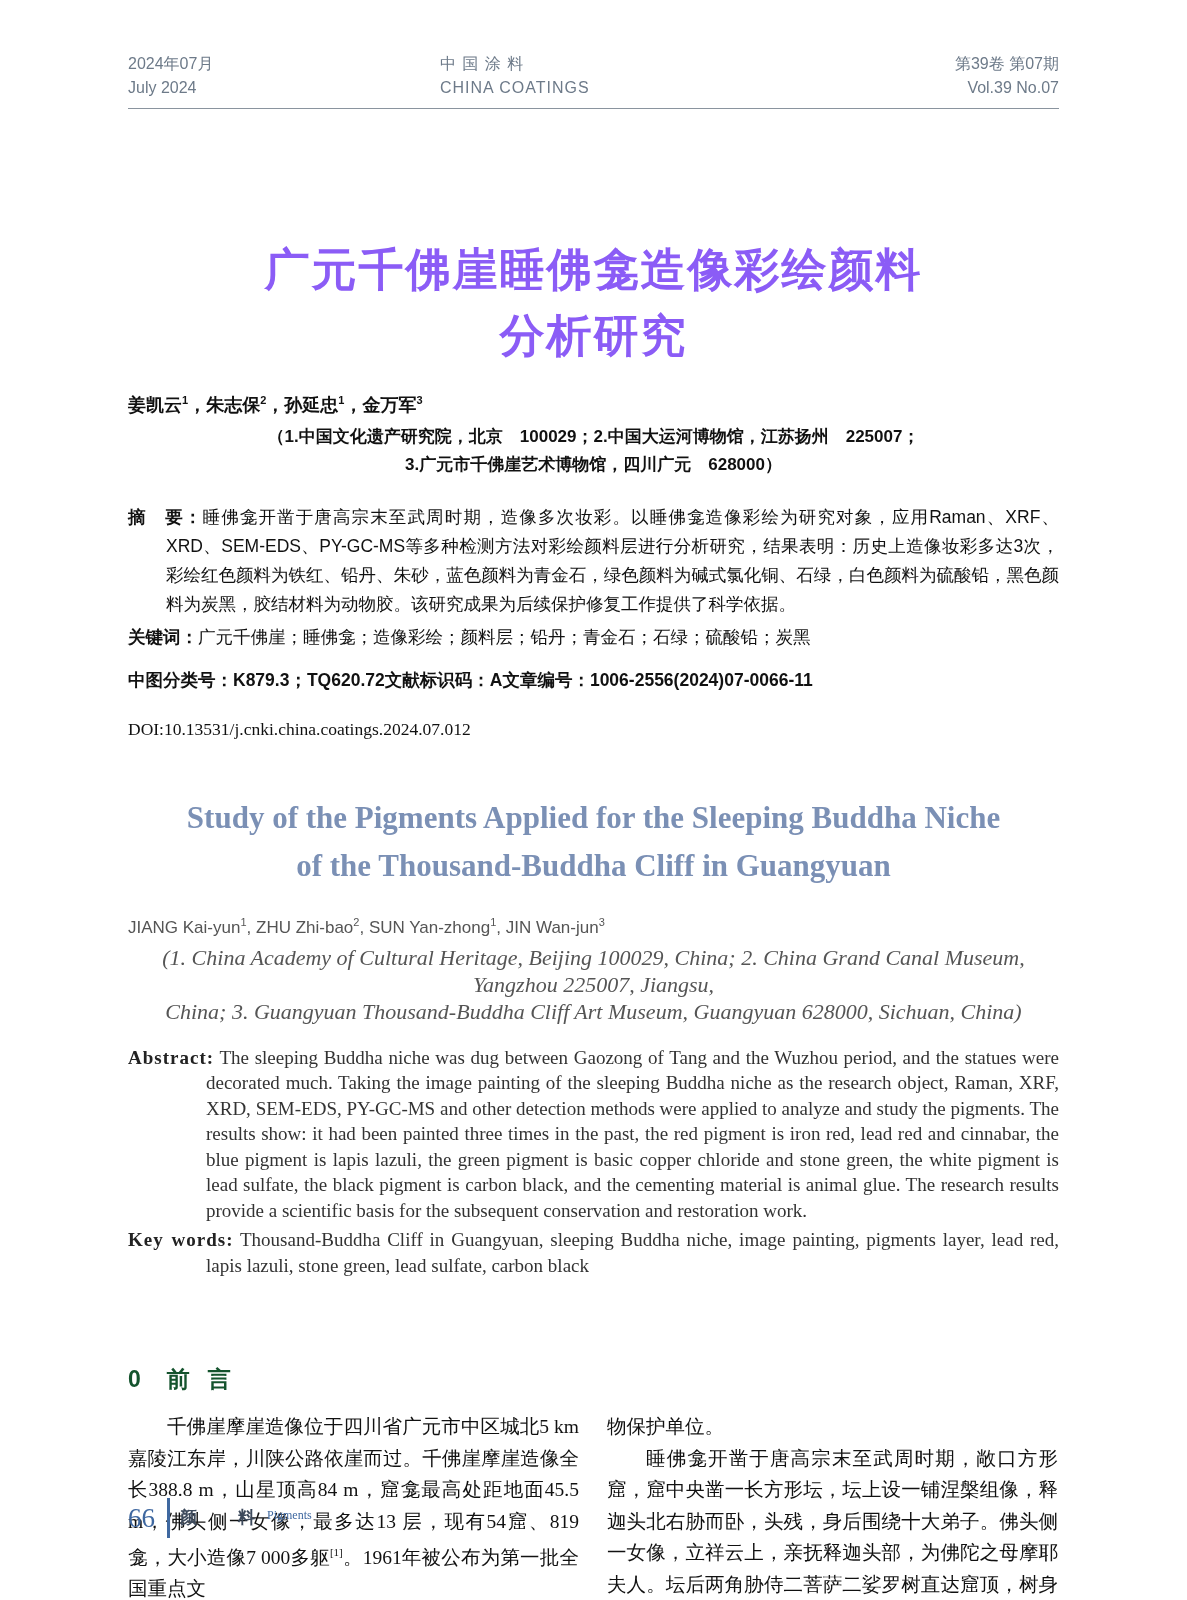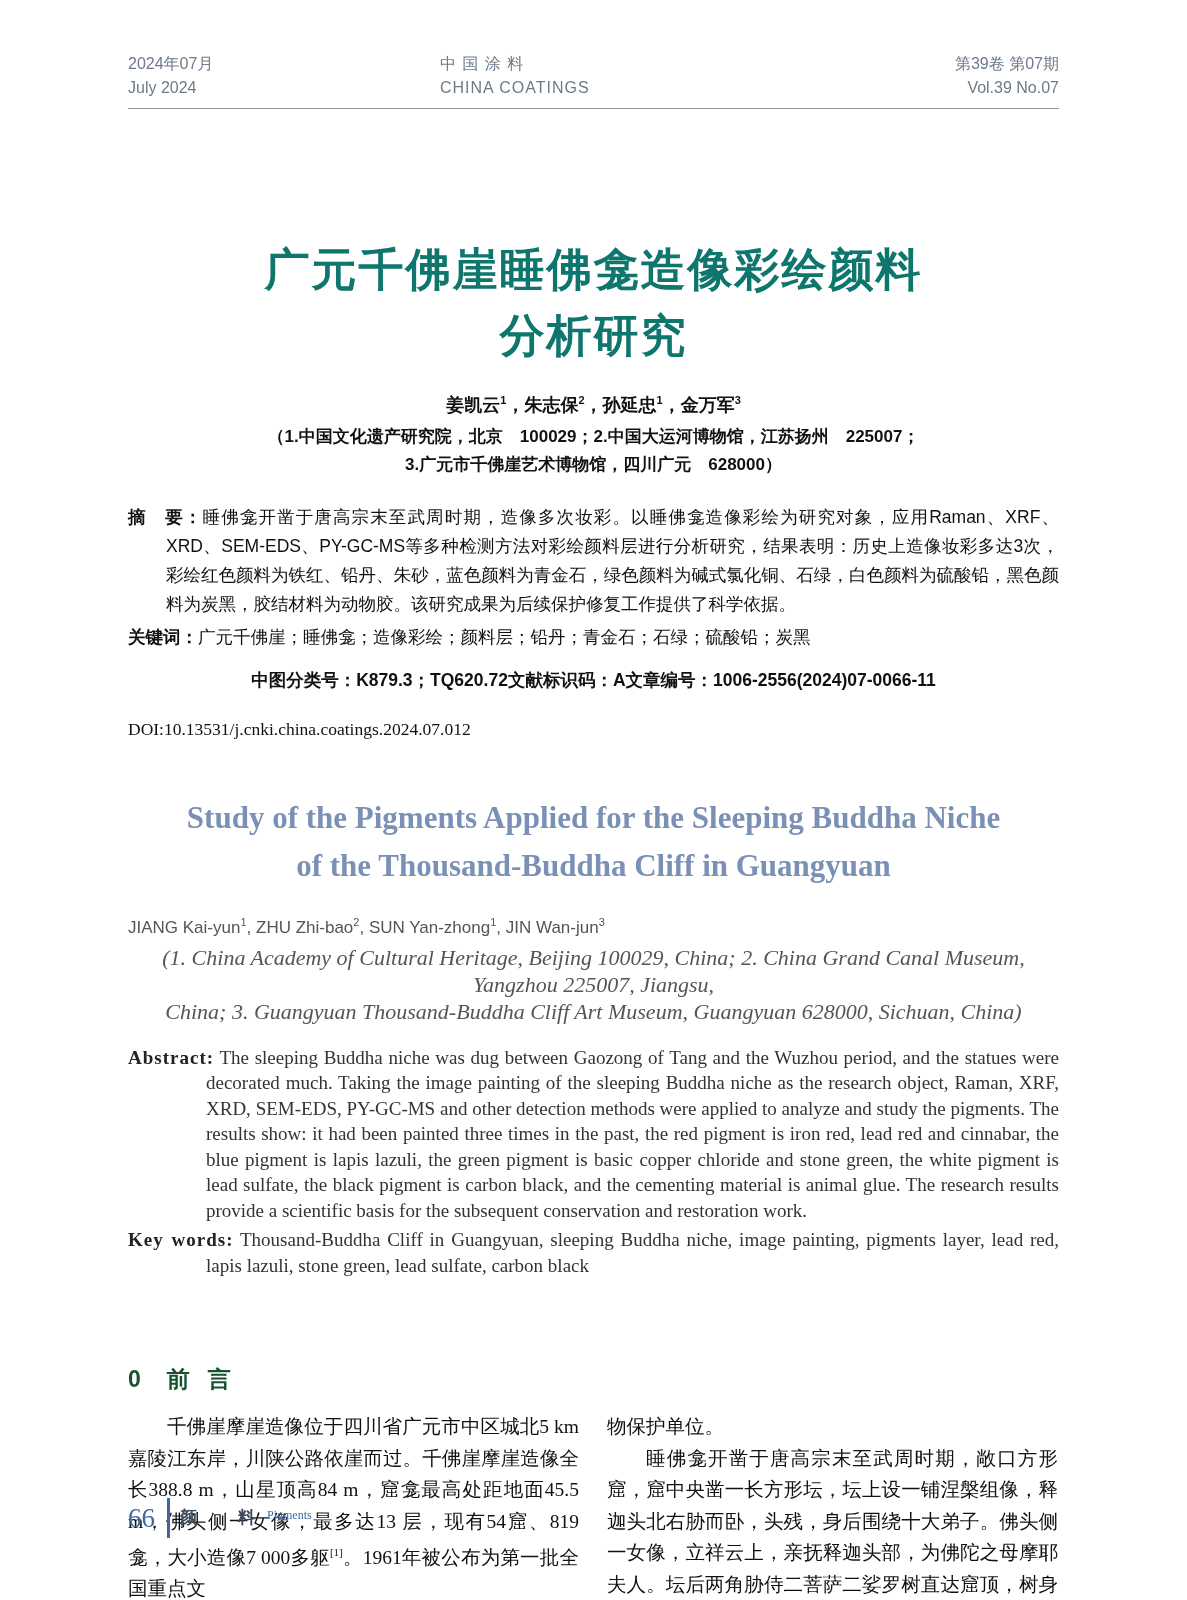--- a/index.html
+++ b/index.html
@@ -22,24 +22,24 @@
   }
   .journal-header .col{width:33%;}
   .journal-header .col.center{letter-spacing:1px;}
   .journal-header .col.right{text-align:right;}
   .header-rule{border:none;border-top:1.5px solid #8a949e;margin:8px 0 0 0;}
   
   .cn-title{
     margin-top:128px;text-align:center;
     font-family:"Liberation Sans","DejaVu Sans",sans-serif;
     font-weight:700;font-size:45px;line-height:66px;
-    color:#0f766e;letter-spacing:2px;
+    color:#8b5cf6;letter-spacing:2px;
   }
   .cn-authors{
-    margin-top:24px;text-align:center;
+    margin-top:24px;
     font-family:"Liberation Sans","DejaVu Sans",sans-serif;
     font-weight:700;font-size:18px;color:#111;
   }
   .cn-authors sup,.en-authors sup{font-size:11px;}
   .cn-affil{
     margin-top:6px;text-align:center;
     font-family:"Liberation Sans","DejaVu Sans",sans-serif;
     font-weight:700;font-size:17px;line-height:28px;color:#111;
   }
   
@@ -47,21 +47,21 @@
     margin-top:24px;
     font-family:"Liberation Sans","DejaVu Sans",sans-serif;
     font-size:17.5px;line-height:29px;color:#111;
     text-align:justify;
     padding-left:38px;text-indent:-38px;
   }
   .hang-cn .lbl{font-weight:700;}
   .kw-cn{margin-top:4px;}
   .meta-row{
     margin-top:16px;
-    display:flex;justify-content:center;
+    display:flex;justify-content:flex-start;
     font-family:"Liberation Sans","DejaVu Sans",sans-serif;
     font-weight:700;font-size:17.5px;color:#111;
   }
   .doi-line{
     margin-top:27px;
     font-family:"Liberation Serif","DejaVu Serif",serif;
     font-size:17.5px;color:#111;
   }
   
   .en-title{

